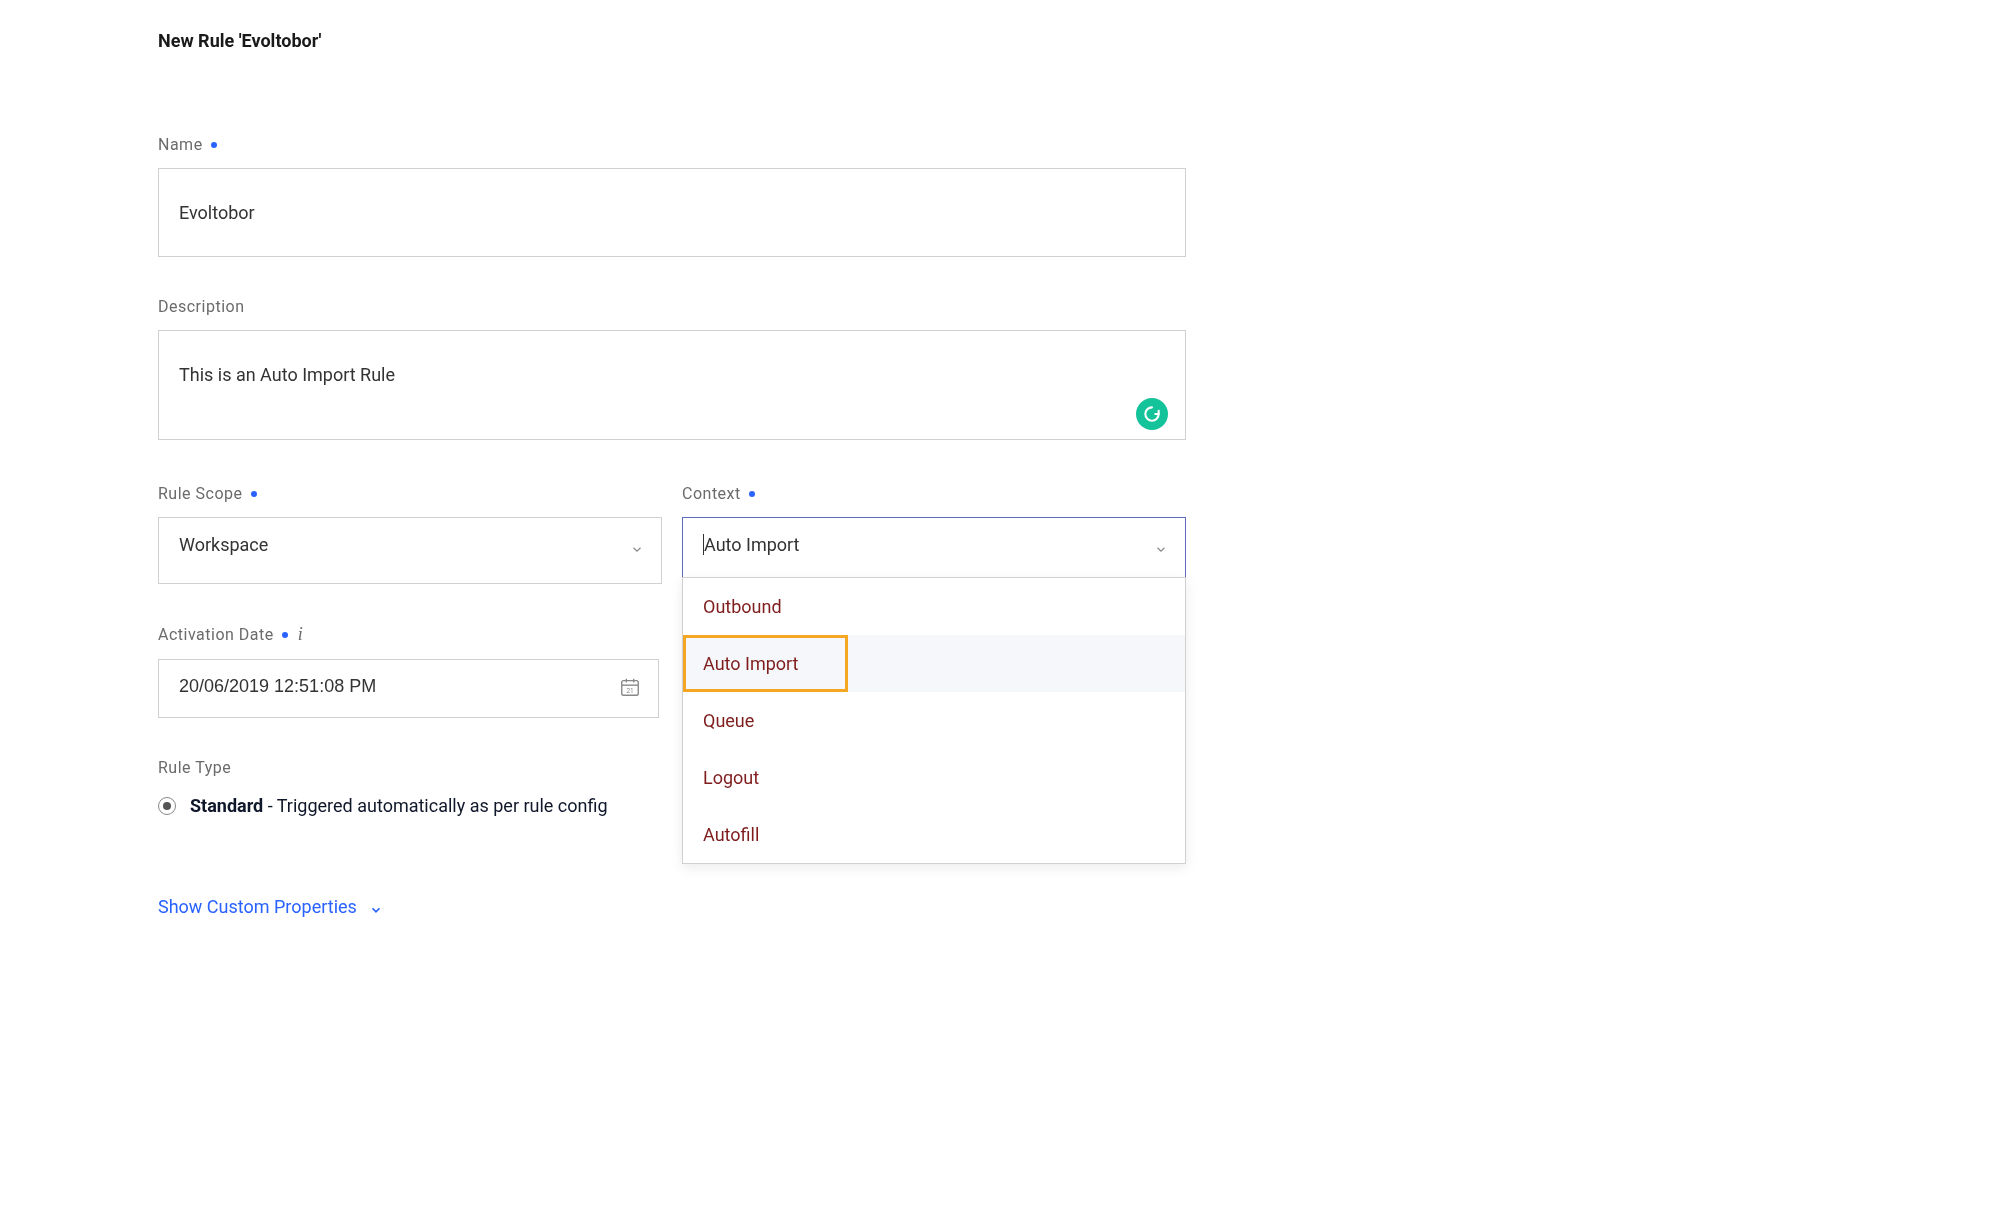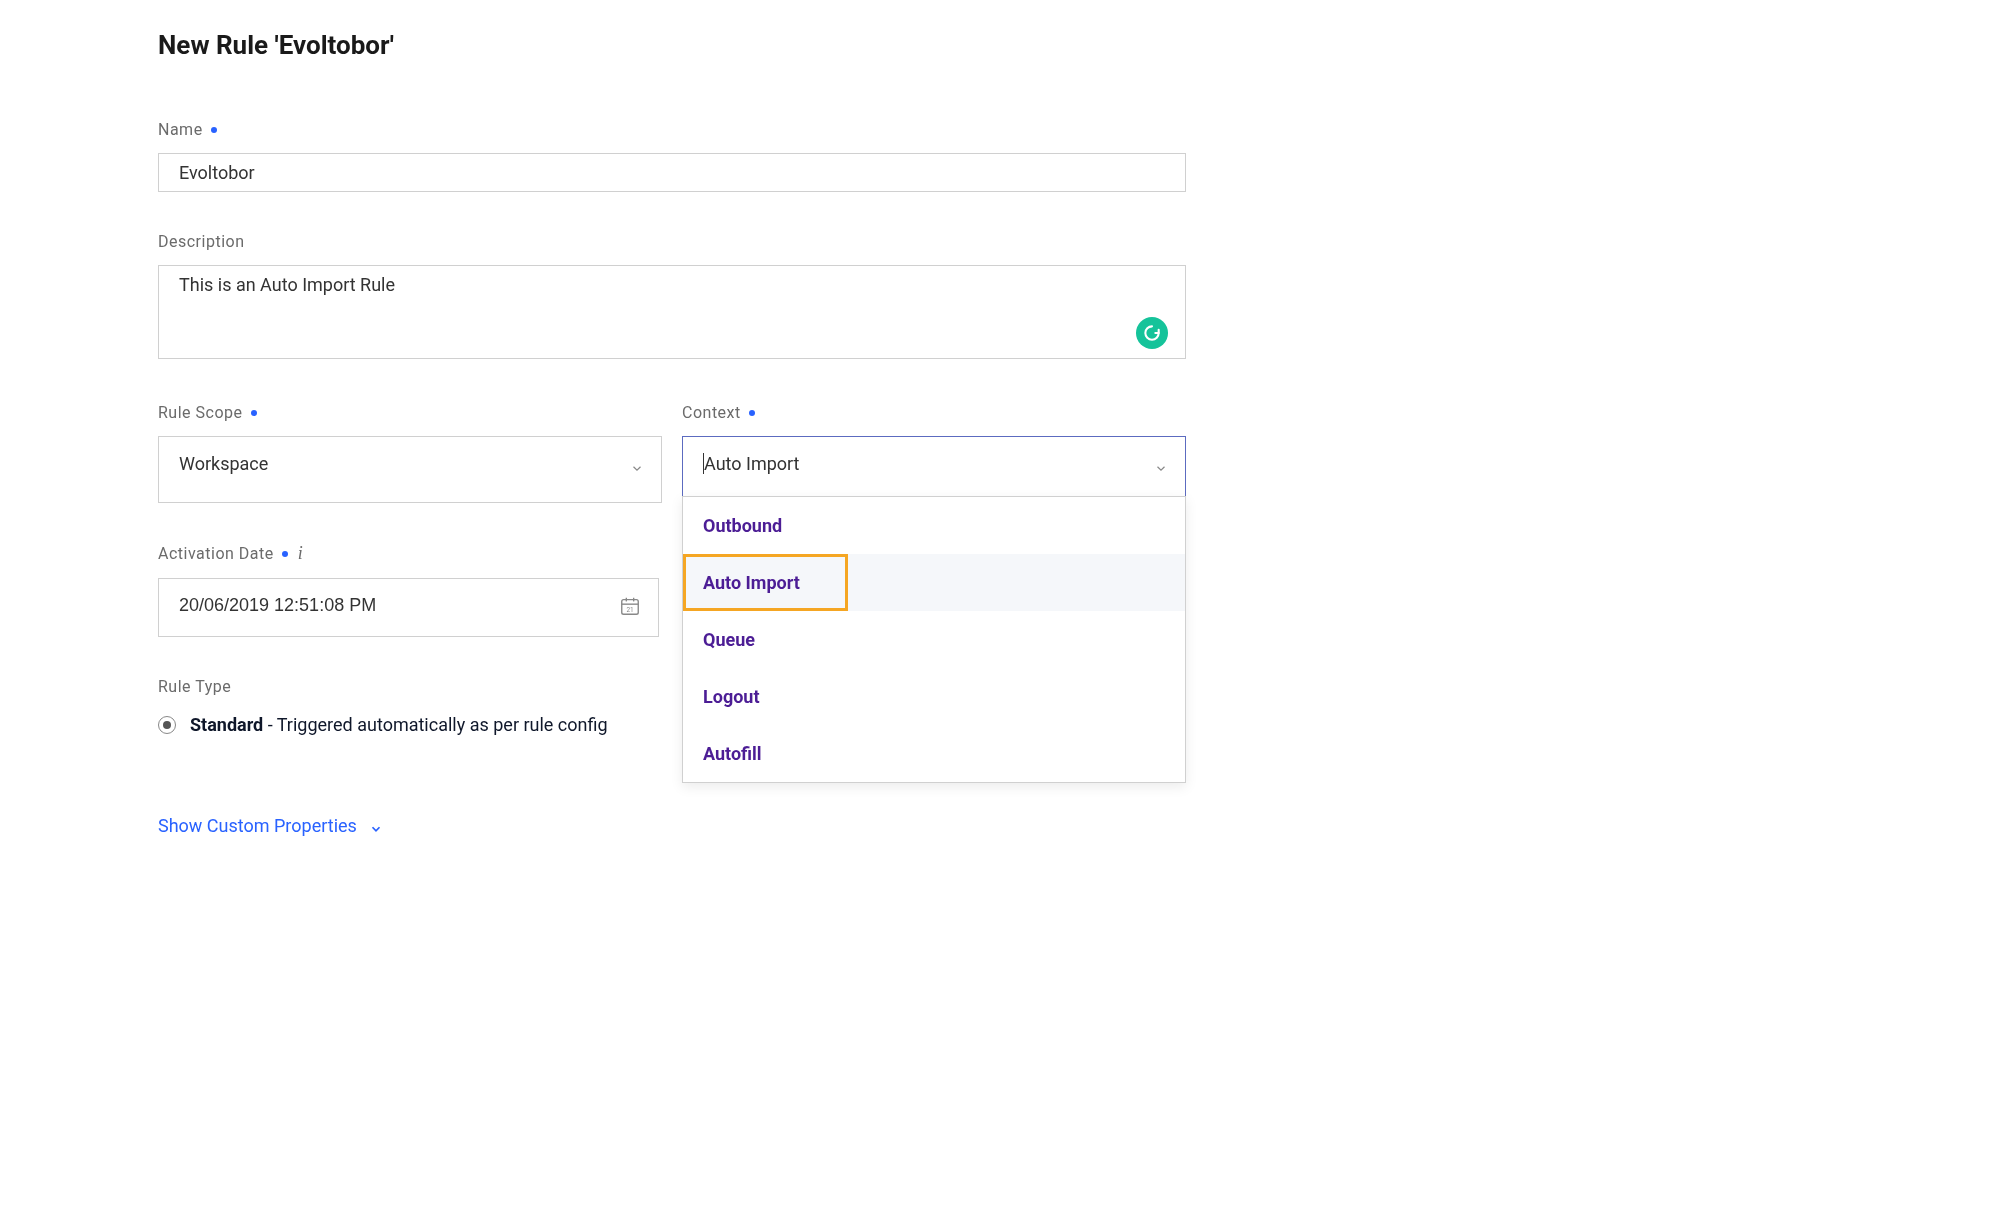--- a/index.html
+++ b/index.html
@@ -10,24 +10,24 @@
     body {
       font-family: -apple-system, BlinkMacSystemFont, "Segoe UI", Roboto, Helvetica, Arial, sans-serif;
       background: #ffffff;
       padding: 30px 0;
     }
     .container {
       max-width: 1028px;
       margin-left: 158px;
     }
     .page-title {
-      font-size: 26px;
+      font-size: 18px;
       font-weight: 700;
       color: #1a1a1a;
-      margin-bottom: 60px;
+      margin-bottom: 84px;
     }
     .field-group {
       margin-bottom: 40px;
     }
     .field-label {
       font-size: 16px;
       color: #6b6b6b;
       letter-spacing: 0.5px;
       margin-bottom: 14px;
       display: flex;
@@ -43,21 +43,21 @@
     }
     .info-icon {
       font-style: italic;
       font-family: Georgia, serif;
       color: #6b6b6b;
       font-size: 18px;
       margin-left: 2px;
     }
     .text-input, .textarea-input {
       width: 100%;
-      padding: 8px 20px;
+      padding: 33px 20px;
       border: 1px solid #d0d0d0;
       font-size: 18px;
       color: #333;
       background: #fff;
       font-family: inherit;
       outline: none;
     }
     .textarea-input {
       min-height: 94px;
       resize: none;
@@ -149,23 +149,22 @@
       left: 0;
       right: 0;
       background: #fff;
       border: 1px solid #d0d0d0;
       box-shadow: 0 4px 12px rgba(0,0,0,0.08);
       z-index: 10;
     }
     .dropdown-item {
       padding: 18px 20px;
       font-size: 18px;
-      color: #4c1d95;
+      color: #7f1d1d;
       cursor: pointer;
-      font-weight: bold;
     }
     .dropdown-item.selected {
       background: #f5f7fa;
       position: relative;
     }
     .highlight-box {
       position: absolute;
       border: 3px solid #f5a623;
       left: 0;
       top: 0;

